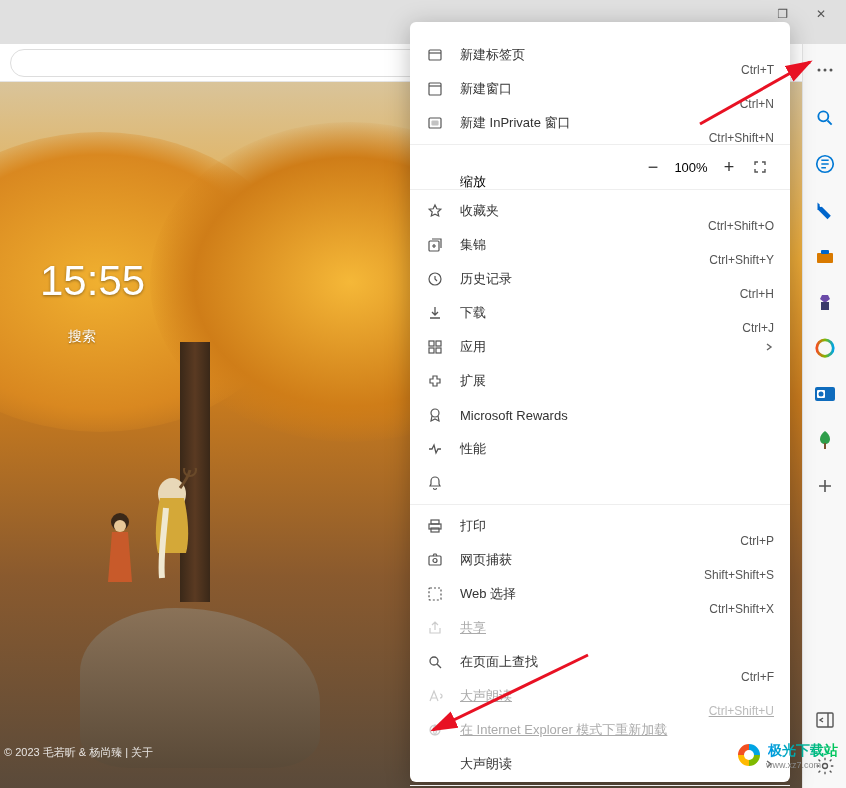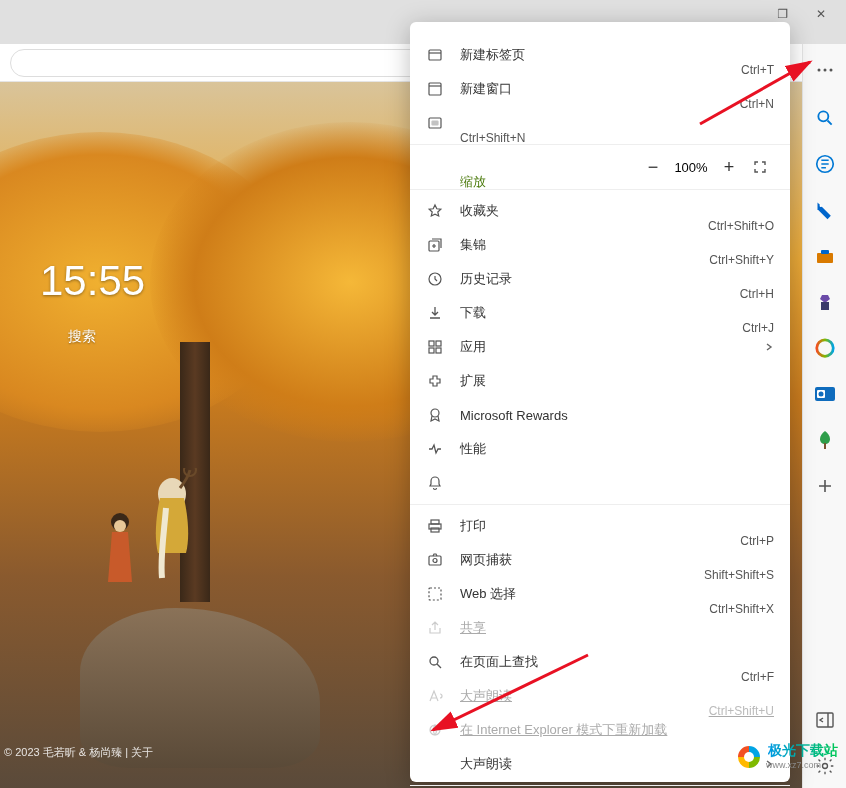--- a/index.html
+++ b/index.html
@@ -44,31 +44,31 @@
 .menu-item.disabled { color: #aaa; text-decoration: underline; }
 .menu-item.active { background: #ededed; }
 .menu-icon { width: 18px; height: 18px; margin-right: 16px; display: flex; align-items: center; justify-content: center; color: #555; }
 .menu-item.disabled .menu-icon { color: #ccc; }
 .menu-label { flex: 1; }
 .menu-shortcut { color: #555; font-size: 12px; margin-top: 29px; }
 .menu-item.disabled .menu-shortcut { color: #bbb; }
 .menu-sep { height: 1px; background: #eee; margin: 4px 0; }
 .menu-zoom { display: flex; align-items: center; height: 36px; padding: 0 16px; font-size: 13px; }
 .menu-zoom .menu-icon { width: 18px; margin-right: 16px; }
-.zoom-label { flex: 1; color: #4d7c0f; margin-top: 30px; }
+.zoom-label { flex: 1; color: #000000; margin-top: 30px; }
 .zoom-ctrl { width: 30px; text-align: center; color: #333; font-size: 18px; font-weight: 300; cursor: pointer; }
 .zoom-val { width: 46px; text-align: center; }
 .fullscreen-ctrl { width: 22px; margin-left: 8px; }
 .chevron { color: #666; }
 
 
 .arrow { position: absolute; z-index: 200; pointer-events: none; }
 
 
-.watermark { position: absolute; bottom: 18px; right: 8px; z-index: 300; display: flex; align-items: flex-end; gap: 6px; margin-top: 44px; }
+.watermark { position: absolute; bottom: 18px; right: 8px; z-index: 300; display: flex; align-items: flex-start; gap: 6px; margin-top: 44px; }
 .watermark-logo { width: 26px; height: 26px; border-radius: 50%; background: conic-gradient(#00a4e4 0 90deg, #7fba00 90deg 180deg, #ffb900 180deg 270deg, #f25022 270deg 360deg); border: 2px solid #fff; position: relative; }
 .watermark-logo::after { content: ""; position: absolute; inset: 6px; background: #fff; border-radius: 50%; }
 .watermark-text { font-size: 14px; font-weight: 600; background: linear-gradient(90deg, #0099e5, #00c853); -webkit-background-clip: text; color: transparent; }
 .watermark-sub { font-size: 9px; color: #888; margin-left: -2px; }
 
 svg { display: block; }
 </style>
 </head>
 <body>
 
@@ -244,20 +244,21 @@
       <span class="menu-label">新建窗口</span>
       <span class="menu-shortcut">Ctrl+N</span>
     </div>
     <div class="menu-item">
       <span class="menu-icon">
         <svg width="16" height="16" viewBox="0 0 16 16" fill="none" stroke="currentColor" stroke-width="1.2">
           <rect x="2" y="3" width="12" height="10" rx="1"></rect>
           <rect x="5" y="6" width="6" height="4" rx="0.5" fill="currentColor" opacity="0.35"></rect>
         </svg>
       </span>
+      <span class="menu-label">新建 InPrivate 窗口</span>
       <span class="menu-shortcut">Ctrl+Shift+N</span>
     </div>
     <div class="menu-sep"></div>
     <div class="menu-zoom">
       <span class="menu-icon"></span>
       <span class="zoom-label">缩放</span>
       <span class="zoom-ctrl">−</span>
       <span class="zoom-val">100%</span>
       <span class="zoom-ctrl">+</span>
       <span class="fullscreen-ctrl">

